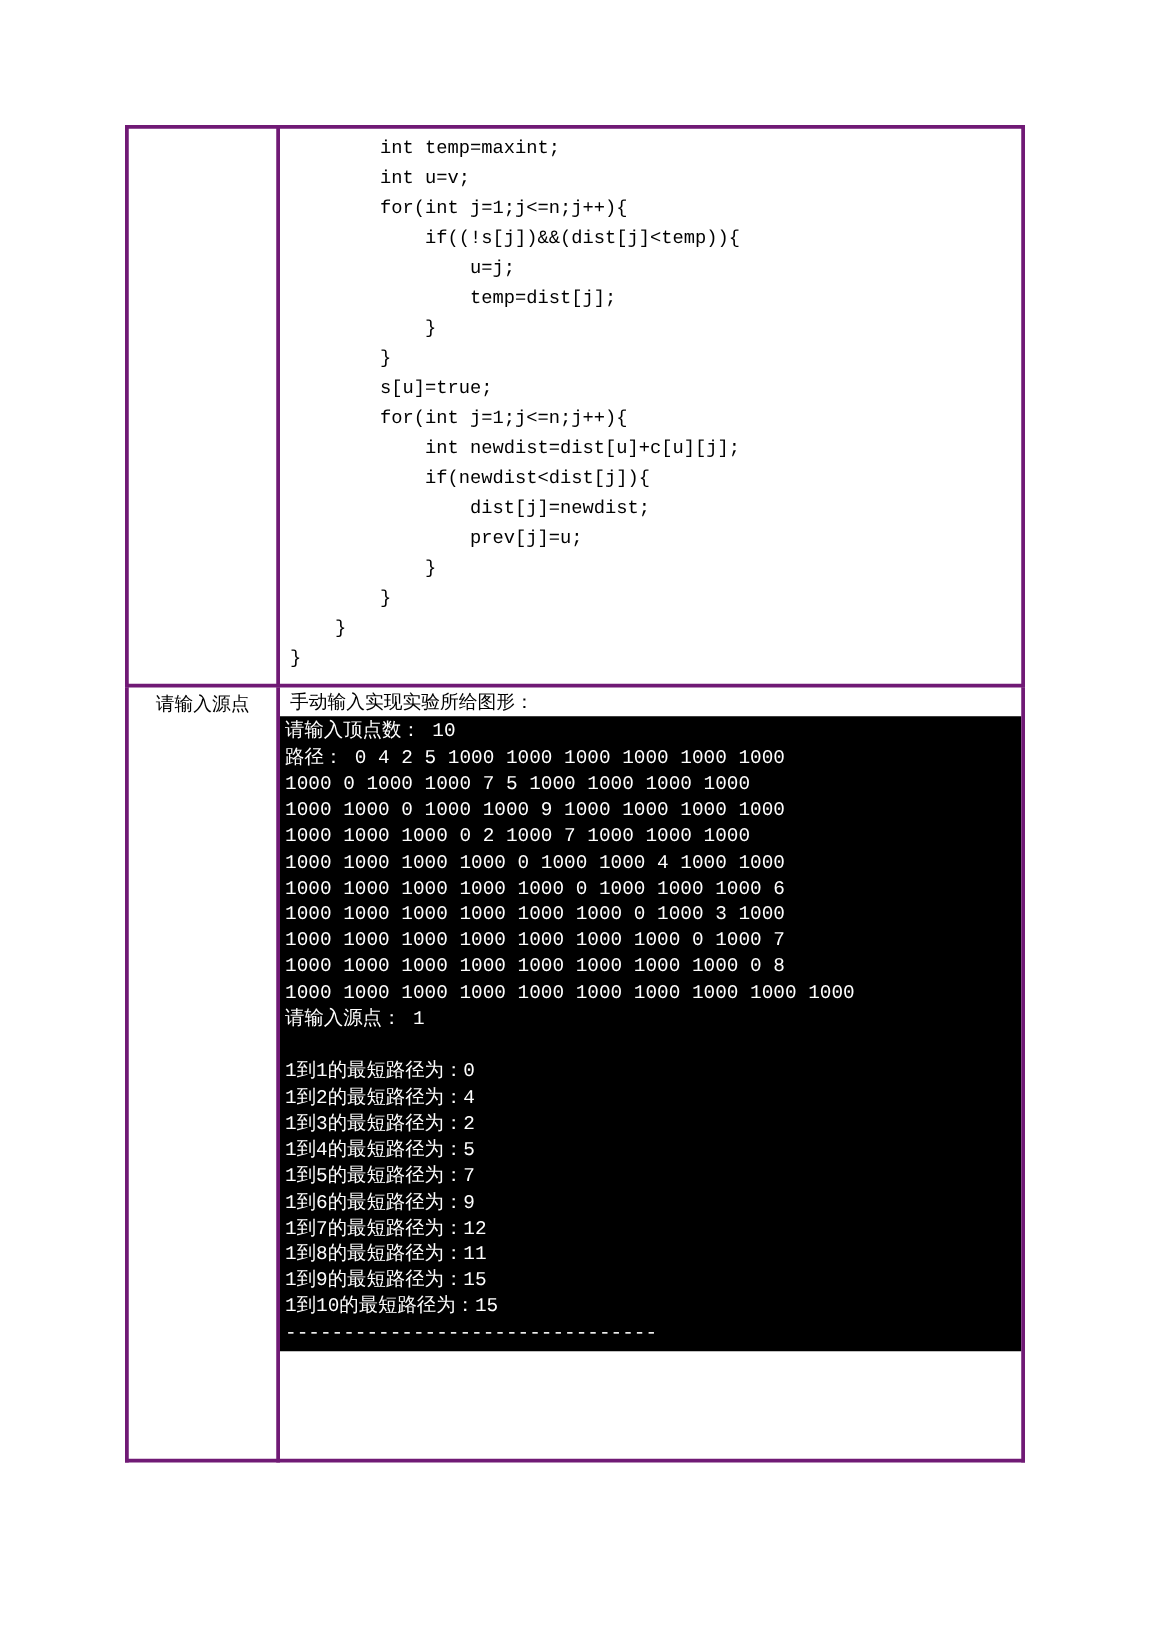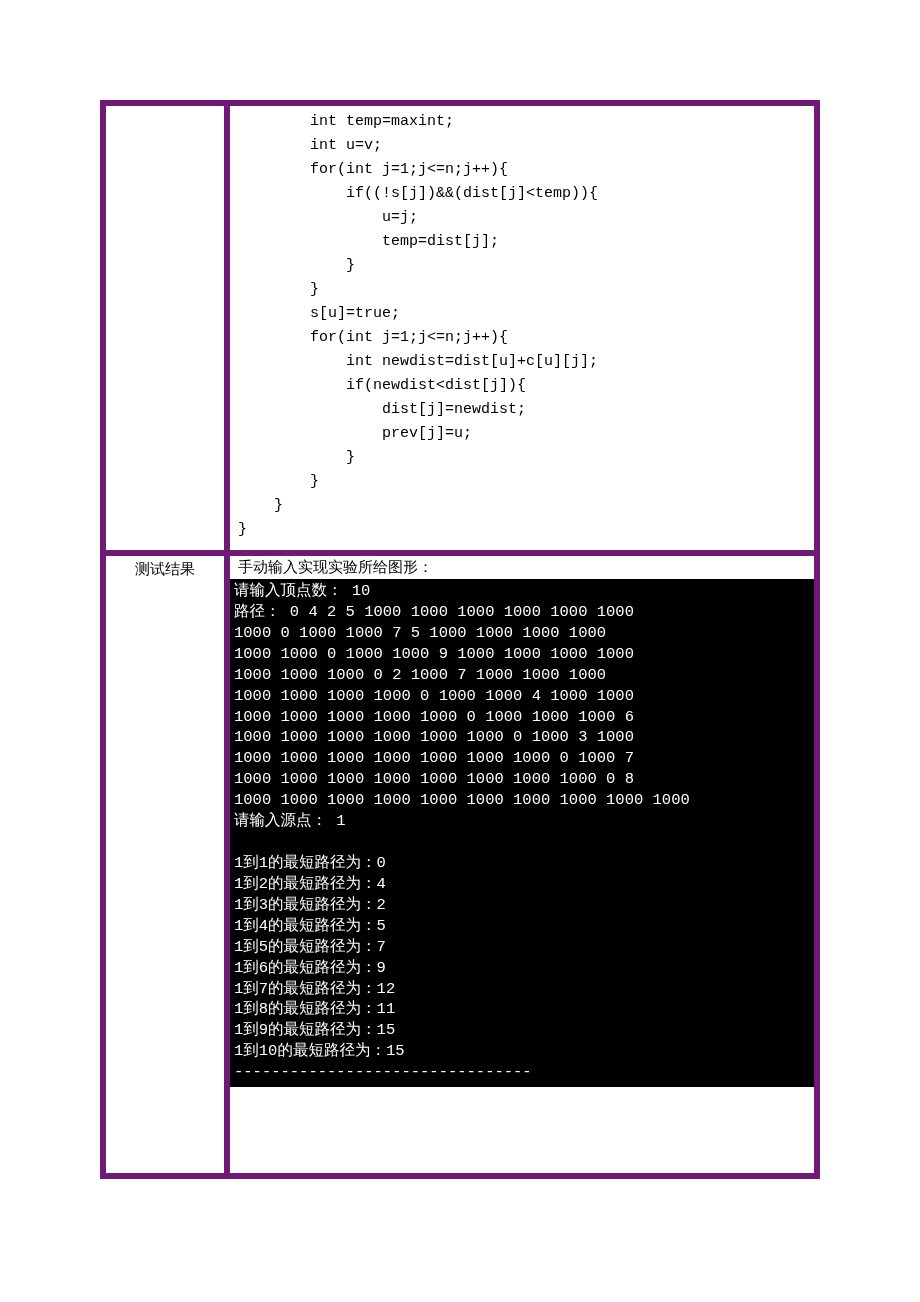--- a/index.html
+++ b/index.html
@@ -11,21 +11,21 @@
   }
   .page {
     padding: 100px 100px 60px 100px;
   }
   table.main {
     border-collapse: collapse;
     width: 100%;
     table-layout: fixed;
   }
   table.main td {
-    border: 6px solid #701a75;
+    border: 3px solid #701a75;
     vertical-align: top;
   }
   .col-label {
     width: 110px;
     text-align: center;
     vertical-align: middle;
     font-size: 15px;
     padding: 4px;
   }
   .col-content {
@@ -84,21 +84,21 @@
                 dist[j]=newdist;
                 prev[j]=u;
             }
         }
     }
 }</div>
       </td>
     </tr>
     <tr>
       <td class="col-label">
-        <span>测试结果</span>
+        <span>请输入源点</span>
       </td>
       <td class="col-content">
         <div class="desc-line">手动输入实现实验所给图形：</div>
         <div class="terminal">请输入顶点数： 10
 路径： 0 4 2 5 1000 1000 1000 1000 1000 1000
 1000 0 1000 1000 7 5 1000 1000 1000 1000
 1000 1000 0 1000 1000 9 1000 1000 1000 1000
 1000 1000 1000 0 2 1000 7 1000 1000 1000
 1000 1000 1000 1000 0 1000 1000 4 1000 1000
 1000 1000 1000 1000 1000 0 1000 1000 1000 6

